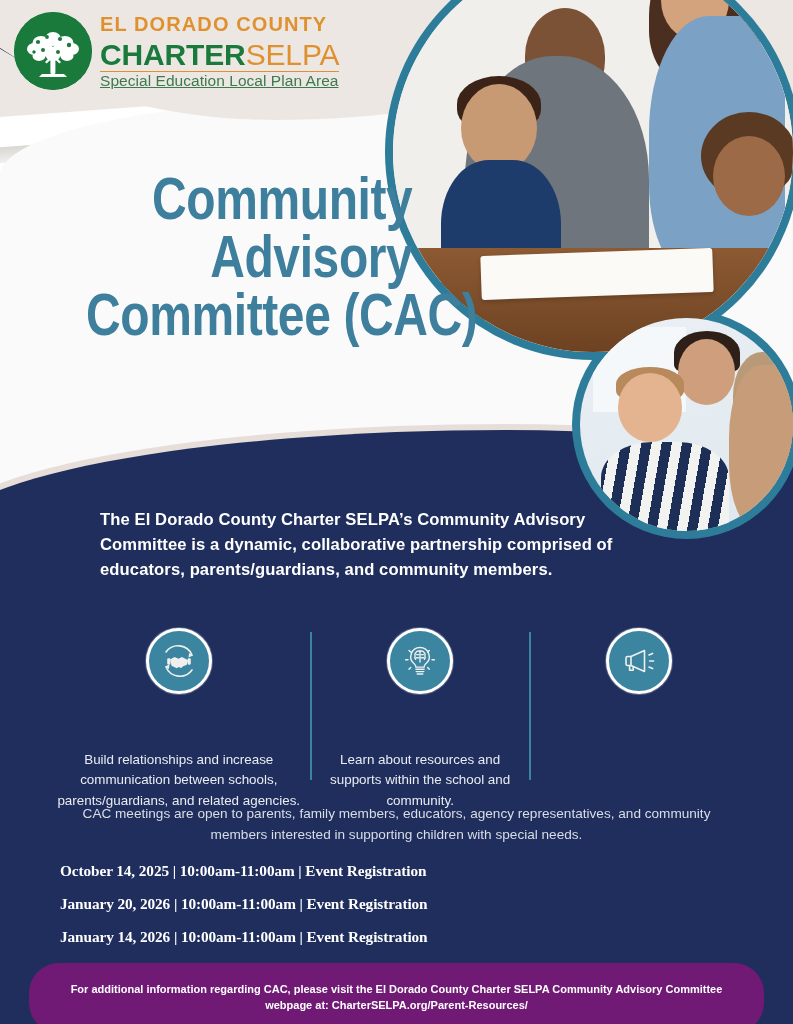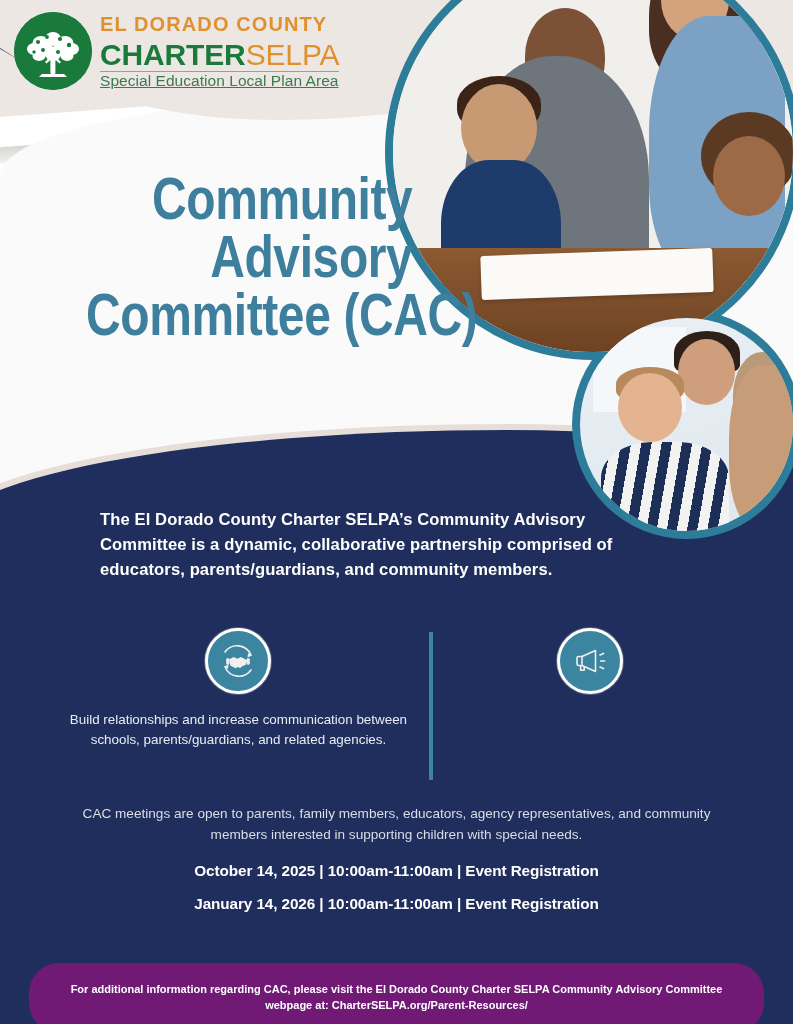--- a/index.html
+++ b/index.html
@@ -240,20 +240,21 @@
     position: absolute;
     left: 48px; top: 628px;
     width: 700px;
     display: flex;
     align-items: flex-start;
   }
   .col {
     flex: 1 1 0;
     display: flex; flex-direction: column; align-items: center;
     padding: 0 8px;
+    gap: 40px;
   }
   .col.c1 { flex: 1.22 1 0; }
   .icon-circle {
     width: 66px; height: 66px; border-radius: 50%;
     background: #3b85a1;
     border: 3px solid #ffffff;
     display: flex; align-items: center; justify-content: center;
     box-shadow: 0 0 0 1px rgba(255,255,255,.25);
   }
   .icon-circle svg { display: block; }
@@ -278,21 +279,22 @@
     left: 60px; top: 803px; width: 673px;
     text-align: center;
     color: #d9dde6;
     font-size: 13.6px;
     line-height: 1.55;
   }
 
   .dates {
     position: absolute;
     left: 60px; top: 862px; width: 673px;
-    text-align: center;
+    text-align: left;
+    font-family: Liberation Serif, serif;
   }
   .date-row {
     color: #ffffff;
     font-size: 15.3px;
     font-weight: bold;
     margin-bottom: 15px;
     letter-spacing: -.1px;
   }
 
   
@@ -437,20 +439,36 @@
               <rect x="11.2" y="20.3" width="3.2" height="6.4" rx="1.1"></rect>
               <rect x="31.6" y="20.3" width="3.2" height="6.4" rx="1.1"></rect>
             </g>
           </svg>
         </div>
         <div class="col-text">Build relationships and increase communication between schools, parents/guardians, and related agencies.</div>
       </div>
 
       <div class="divider"></div>
 
+      <div class="col">
+        <div class="icon-circle">
+          <svg width="46" height="46" viewBox="0 0 46 46" aria-hidden="true">
+            <g stroke="#f0efed" stroke-width="1.4" fill="none" stroke-linecap="round">
+              <path d="M23 9.5 a9.2 9.2 0 0 1 5.6 16.5 c-1.1 .9 -1.5 1.8 -1.5 3.1 h-8.2 c0-1.3 -.4-2.2 -1.5-3.1 A9.2 9.2 0 0 1 23 9.5 z"></path>
+              <path d="M18.9 31.2 h8.2 M19.2 33.6 h7.6 M20.2 36 h5.6"></path>
+              <path d="M23 12.6 v11.5"></path>
+              <path d="M23 13.5 a3.4 3.4 0 0 0 -4.3 1.3 a2.9 2.9 0 0 0 -.6 3.2 a3 3 0 0 0 .5 3.3"></path>
+              <path d="M23 13.5 a3.4 3.4 0 0 1 4.3 1.3 a2.9 2.9 0 0 1 .6 3.2 a3 3 0 0 1 -.5 3.3"></path>
+              <path d="M19.6 16.6 h2.2 M19.4 19.8 h2.4 M24.2 16.6 h2.2 M24.2 19.8 h2.4"></path>
+              <path d="M8.6 21.8 h2.4 M35 21.8 h2.4 M12 12.4 l1.7 1.7 M32.3 12.4 l-1.7 1.7 M12 31.2 l1.7-1.7 M32.3 31.2 l-1.7-1.7"></path>
+            </g>
+          </svg>
+        </div>
+        <div class="col-text">Learn about resources and supports within the school and community.</div>
+      </div>
 
       <div class="divider"></div>
 
       <div class="col">
         <div class="icon-circle">
           <svg width="46" height="46" viewBox="0 0 46 46" aria-hidden="true">
             <g stroke="#f0efed" stroke-width="1.6" fill="none" stroke-linejoin="round" stroke-linecap="round">
               <path d="M28.5 12.5 v21 L15 27.5 v-9 z"></path>
               <path d="M15 18.5 h-3.4 a1.6 1.6 0 0 0 -1.6 1.6 v5.8 a1.6 1.6 0 0 0 1.6 1.6 H15"></path>
               <path d="M13.6 28 v4.2 h3.6 V29.2"></path>
@@ -459,20 +477,21 @@
           </svg>
         </div>
       </div>
 
     </div>
 
     <div class="openline">CAC meetings are open to parents, family members, educators, agency representatives, and community members interested in supporting children with special needs.</div>
 
     <div class="dates">
       <div class="date-row">October 14, 2025 | 10:00am-11:00am | Event Registration</div>
+      <div class="date-row">January 20, 2026 | 10:00am-11:00am | Event Registration</div>
       <div class="date-row">January 14, 2026 | 10:00am-11:00am | Event Registration</div>
     </div>
 
   </div>
 
   <div class="footer">For additional information regarding CAC, please visit the El Dorado County Charter SELPA Community Advisory Committee webpage at: CharterSELPA.org/Parent-Resources/</div>
 
 </div>
 
 </body></html>

